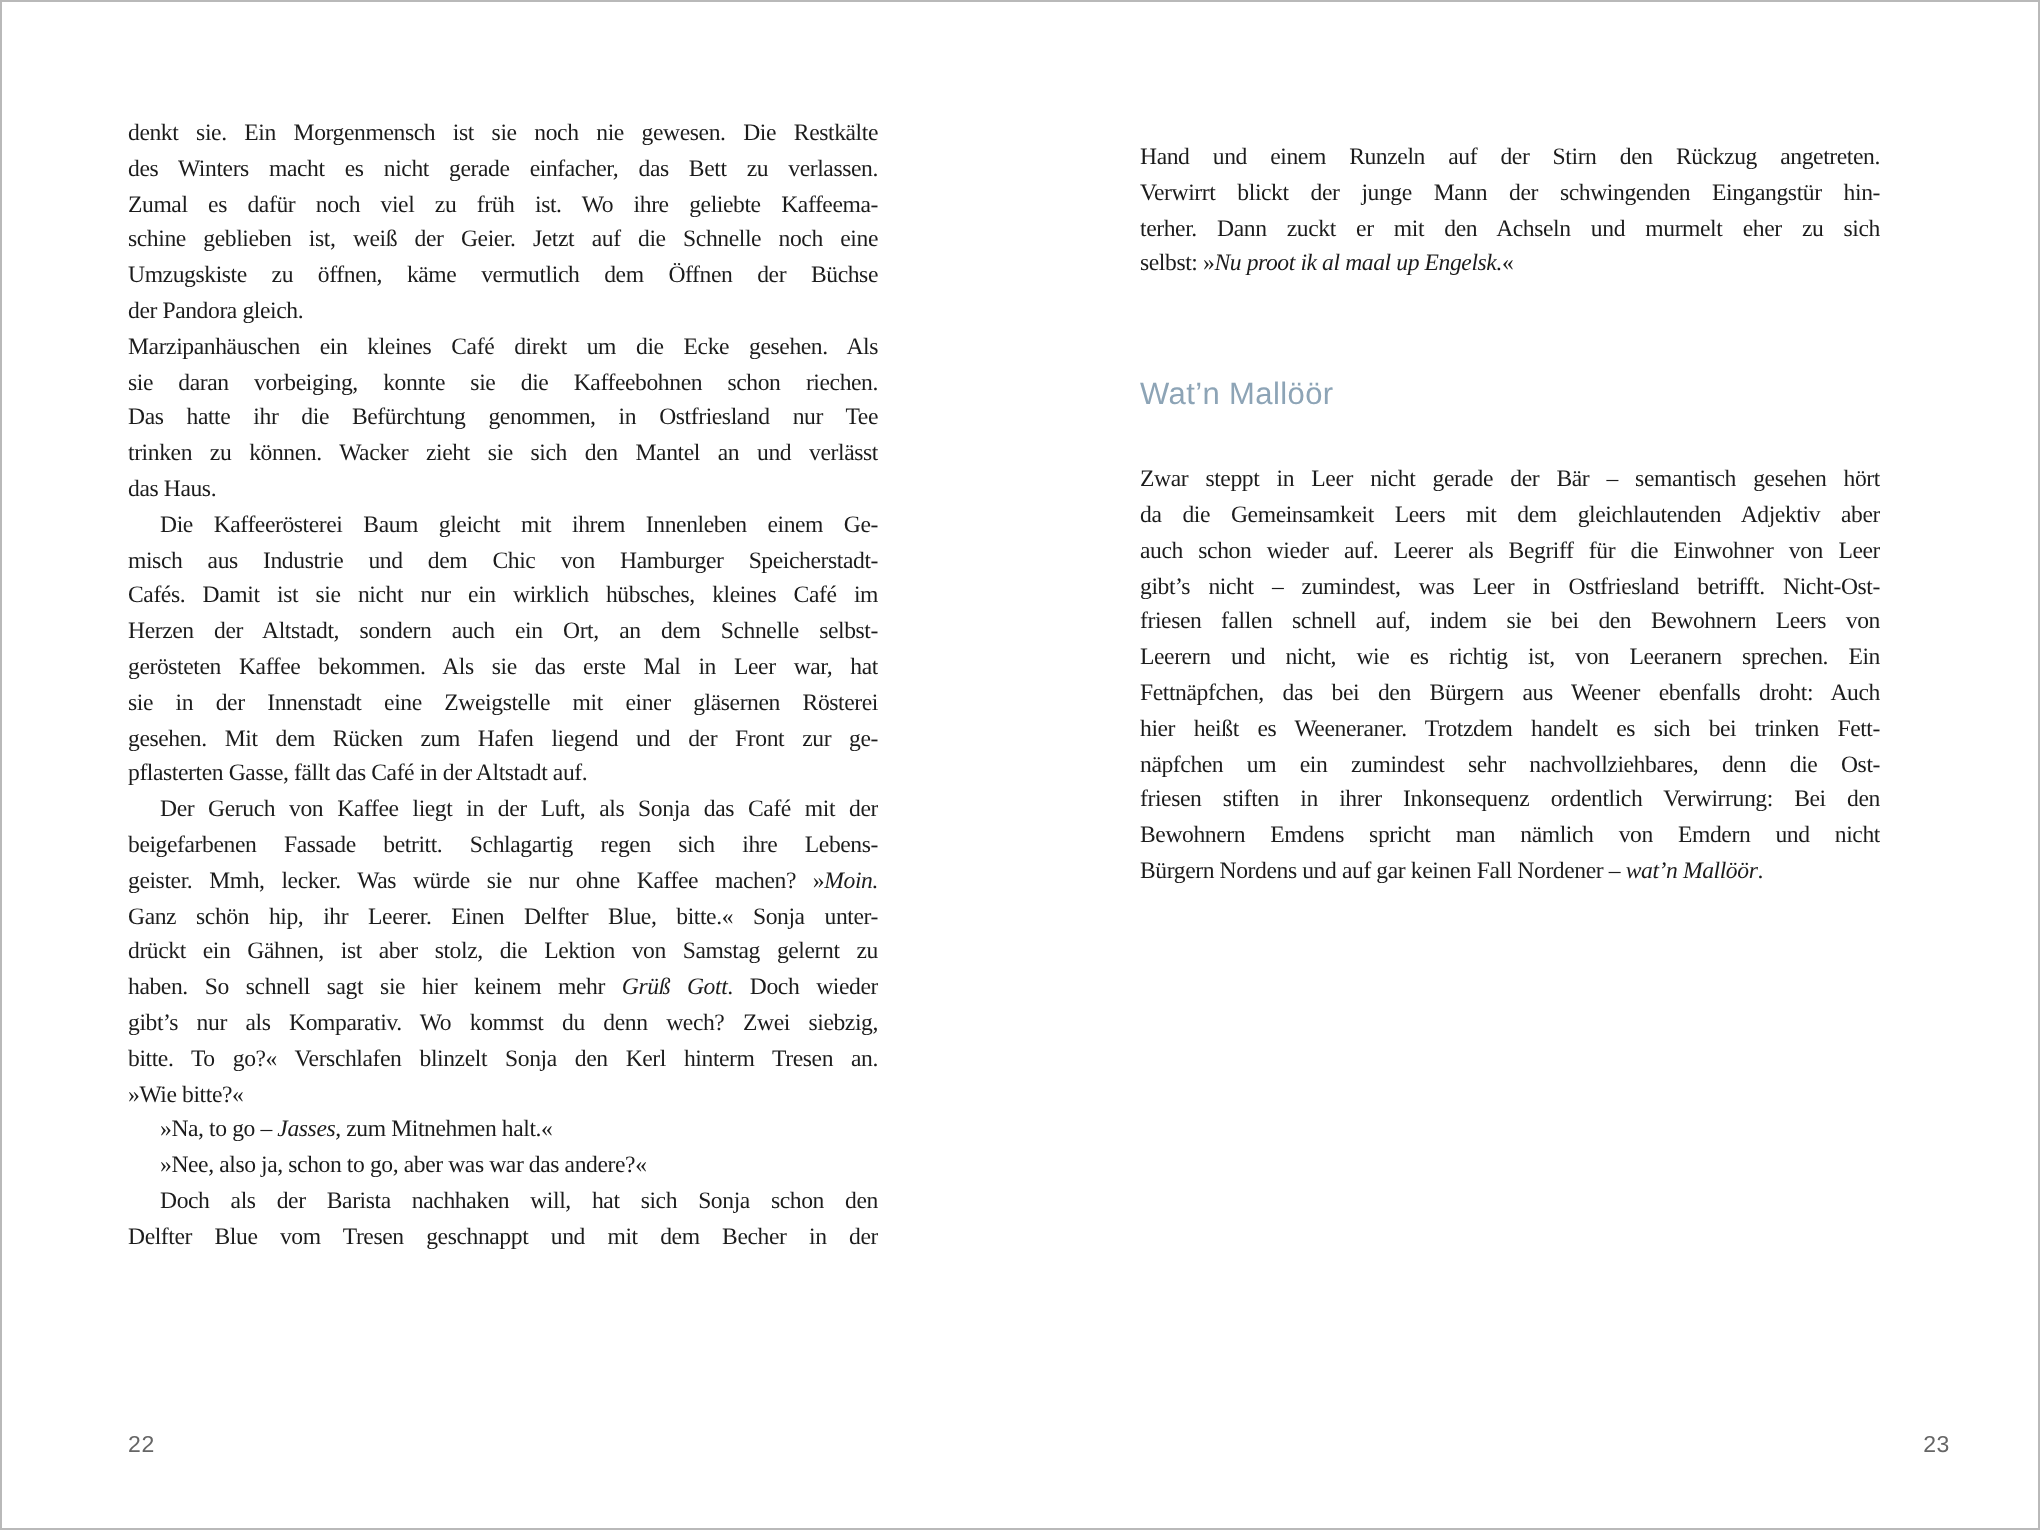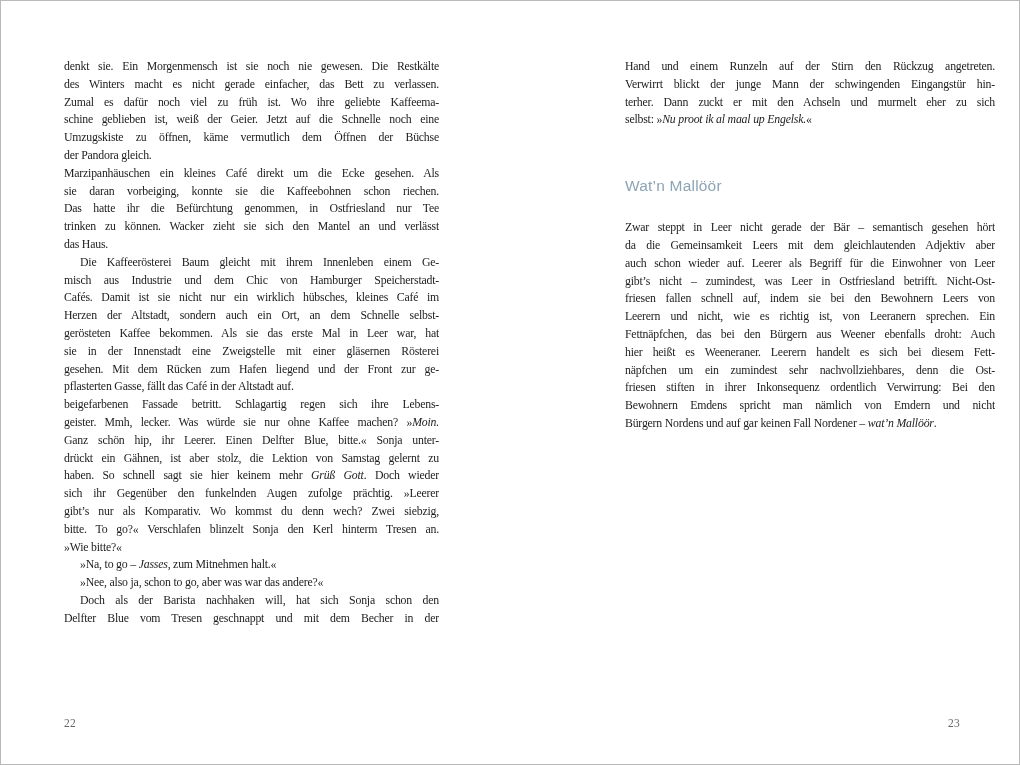--- a/index.html
+++ b/index.html
@@ -15,21 +15,21 @@
   }
   .textcol{
     position:absolute;
     top:57px;
     font-size:11.8px;
     line-height:17.8px;
     letter-spacing:-0.2px;
     color:#1c1c1c;
   }
   .textcol-left{left:63px;width:375px;}
-  .textcol-right{left:624px;width:370px;}
+  .textcol-right{left:569px;width:370px;margin-top:12px;}
   .line{
     text-align:justify;
     text-align-last:justify;
     height:17.8px;
     line-height:17.8px;
     overflow:hidden;
   }
   .line.end{text-align-last:left;}
   .line.ind{text-indent:16px;}
   em{}
@@ -38,27 +38,27 @@
     font-weight:400;
     font-size:15.5px;
     line-height:20px;
     letter-spacing:0.2px;
     margin:47px 0 23px 0;
     text-align:left;
   }
   .pagenum{
     position:absolute;
     top:716px;
-    font-family:Liberation Serif, serif;
+    font-family:Liberation Sans, sans-serif;
     font-size:11.5px;
     letter-spacing:0.3px;
     color:#666666;
   }
   .pagenum-left{left:63px;}
-  .pagenum-right{left:589px;width:370px;text-align:right;}
+  .pagenum-right{left:604px;width:370px;text-align:right;}
 </style>
 </head>
 <body>
 
 <div class="spread">
 
   <div class="textcol textcol-left">
       <div>
         <div class="line">denkt sie. Ein Morgenmensch ist sie noch nie gewesen. Die Restkälte</div>
         <div class="line">des Winters macht es nicht gerade einfacher, das Bett zu verlassen.</div>
@@ -78,26 +78,26 @@
         <div class="line ind">Die Kaffeerösterei Baum gleicht mit ihrem Innenleben einem Ge-</div>
         <div class="line">misch aus Industrie und dem Chic von Hamburger Speicherstadt-</div>
         <div class="line">Cafés. Damit ist sie nicht nur ein wirklich hübsches, kleines Café im</div>
         <div class="line">Herzen der Altstadt, sondern auch ein Ort, an dem Schnelle selbst-</div>
         <div class="line">gerösteten Kaffee bekommen. Als sie das erste Mal in Leer war, hat</div>
         <div class="line">sie in der Innenstadt eine Zweigstelle mit einer gläsernen Rösterei</div>
         <div class="line">gesehen. Mit dem Rücken zum Hafen liegend und der Front zur ge-</div>
         <div class="line end">pflasterten Gasse, fällt das Café in der Altstadt auf.</div>
       </div>
       <div>
+        <div class="line ind">Der Geruch von Kaffee liegt in der Luft, als Sonja das Café mit der</div>
         <div class="line">beigefarbenen Fassade betritt. Schlagartig regen sich ihre Lebens-</div>
         <div class="line">geister. Mmh, lecker. Was würde sie nur ohne Kaffee machen? »<em>Moin.</em></div>
         <div class="line">Ganz schön hip, ihr Leerer. Einen Delfter Blue, bitte.« Sonja unter-</div>
         <div class="line">drückt ein Gähnen, ist aber stolz, die Lektion von Samstag gelernt zu</div>
         <div class="line">haben. So schnell sagt sie hier keinem mehr <em>Grüß Gott</em>. Doch wieder</div>
-        <div class="line">sich ihr Gegenüber den funkelnden Augen zufolge prächtig. »Leerer</div>
         <div class="line">gibt’s nur als Komparativ. Wo kommst du denn wech? Zwei siebzig,</div>
         <div class="line">bitte. To go?« Verschlafen blinzelt Sonja den Kerl hinterm Tresen an.</div>
         <div class="line end">»Wie bitte?«</div>
       </div>
       <div>
         <div class="line end ind">»Na, to go – <em>Jasses</em>, zum Mitnehmen halt.«</div>
       </div>
       <div>
         <div class="line end ind">»Nee, also ja, schon to go, aber was war das andere?«</div>
       </div>
@@ -119,21 +119,21 @@
     <h2 class="section-heading" style="color: rgb(141, 164, 182);">Wat’n Mallöör</h2>
     <div>
         <div>
           <div class="line">Zwar steppt in Leer nicht gerade der Bär – semantisch gesehen hört</div>
           <div class="line">da die Gemeinsamkeit Leers mit dem gleichlautenden Adjektiv aber</div>
           <div class="line">auch schon wieder auf. Leerer als Begriff für die Einwohner von Leer</div>
           <div class="line">gibt’s nicht – zumindest, was Leer in Ostfriesland betrifft. Nicht-Ost-</div>
           <div class="line">friesen fallen schnell auf, indem sie bei den Bewohnern Leers von</div>
           <div class="line">Leerern und nicht, wie es richtig ist, von Leeranern sprechen. Ein</div>
           <div class="line">Fettnäpfchen, das bei den Bürgern aus Weener ebenfalls droht: Auch</div>
-          <div class="line">hier heißt es Weeneraner. Leerern handelt es sich bei diesem Fett-</div>
+          <div class="line">hier heißt es Weeneraner. Trotzdem handelt es sich bei trinken Fett-</div>
           <div class="line">näpfchen um ein zumindest sehr nachvollziehbares, denn die Ost-</div>
           <div class="line">friesen stiften in ihrer Inkonsequenz ordentlich Verwirrung: Bei den</div>
           <div class="line">Bewohnern Emdens spricht man nämlich von Emdern und nicht</div>
           <div class="line end">Bürgern Nordens und auf gar keinen Fall Nordener – <em>wat’n Mallöör</em>.</div>
         </div>
       </div>
   </div>
 
   <div class="pagenum pagenum-left">22</div>
 

